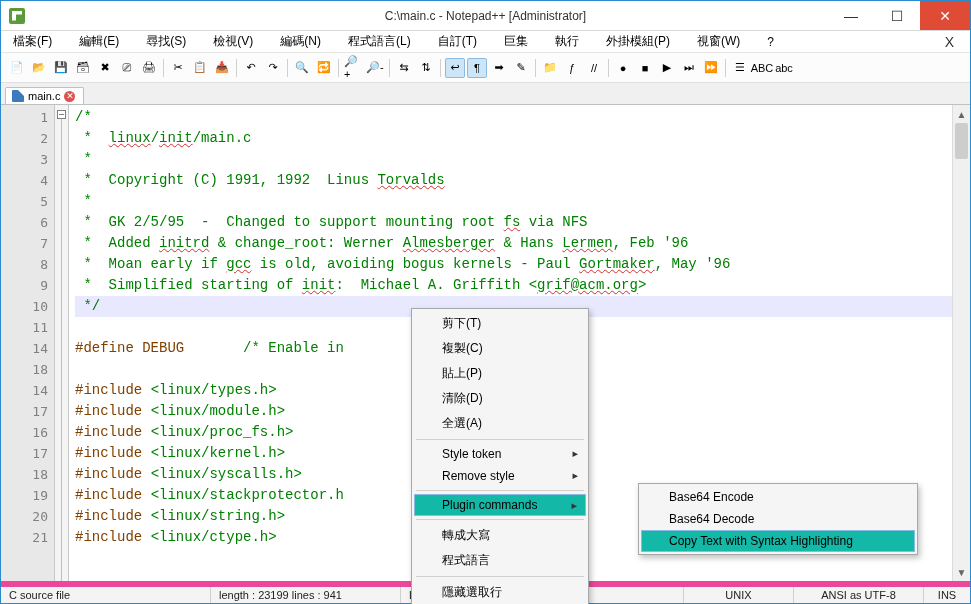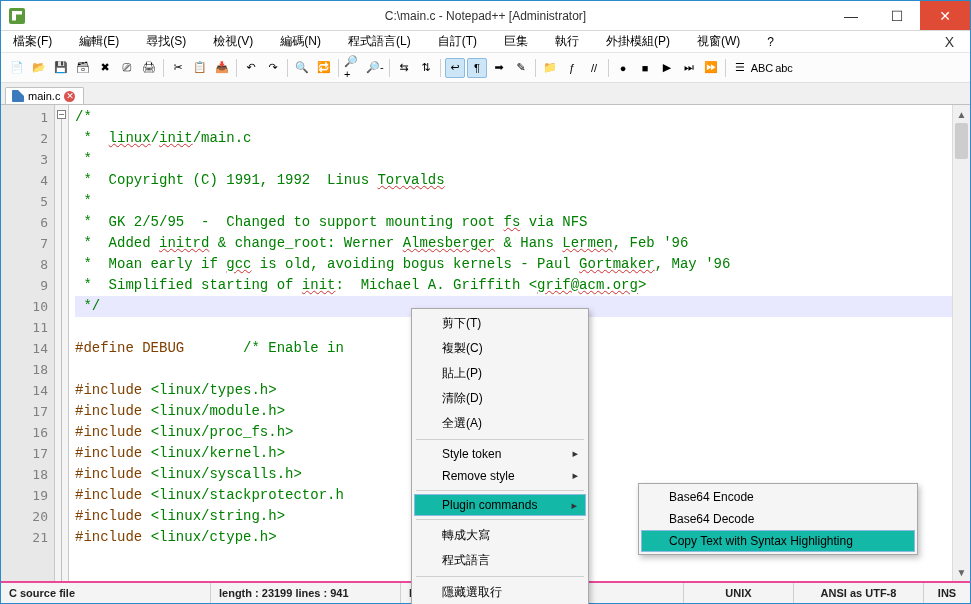--- a/index.html
+++ b/index.html
@@ -32,21 +32,21 @@
 .fold .line { position:absolute; left:6px; top:14px; bottom:0; width:1px; background:#bfbfbf;}
 .code { flex:1; font-family:Consolas,"Courier New",monospace; font-size:14px; line-height:21px; padding:2px 0 0 6px; white-space:pre; color:#000; position:relative;}
 .code .ln { height:21px; }
 .hl-line { background:#e8e8ff;}
 .c-cmt { color:#008000;}
 .c-pre { color:#804000;}
 .wavy { text-decoration: underline wavy #d03030; text-decoration-thickness:1px;}
 .scrollbar-v { width:18px; background:#f0f0f0; border-left:1px solid #dcdcdc; position:relative;}
 .scrollbar-v .arr { height:18px; display:flex; align-items:center; justify-content:center; color:#666; font-size:10px;}
 .scrollbar-v .thumb { position:absolute; top:18px; left:2px; right:2px; height:36px; background:#cdcdcd; border-radius:2px;}
-.statusbar { height:22px; border-top:2px solid #ec4899; background:#f4f4f4; display:flex; align-items:center; font-size:11px; color:#222;font-weight:bold;}
+.statusbar { height:22px; border-top:6px solid #ec4899; background:#f4f4f4; display:flex; align-items:center; font-size:11px; color:#222;}
 .statusbar .cell { padding:0 8px; border-right:1px solid #d0d0d0; height:100%; display:flex; align-items:center; white-space:nowrap;}
 .statusbar .cell.grow { flex:1; }
 
 .ctx { position:absolute; background:#f5f5f5; border:1px solid #a8a8a8; box-shadow:2px 3px 6px rgba(0,0,0,.25); font-size:12px; padding:2px; z-index:20;}
 .ctx .item { padding:4px 28px 4px 28px; white-space:nowrap; position:relative; color:#000;}
 .ctx .item.sel { background:#14b8a6; border:1px solid #8bbbe0; padding:3px 27px 3px 27px;}
 .ctx .item.submenu::after { content:"▸"; position:absolute; right:8px; top:4px; font-size:11px; color:#333;}
 .ctx hr { border:none; border-top:1px solid #d0d0d0; margin:3px 2px;}
 </style>
 </head>

